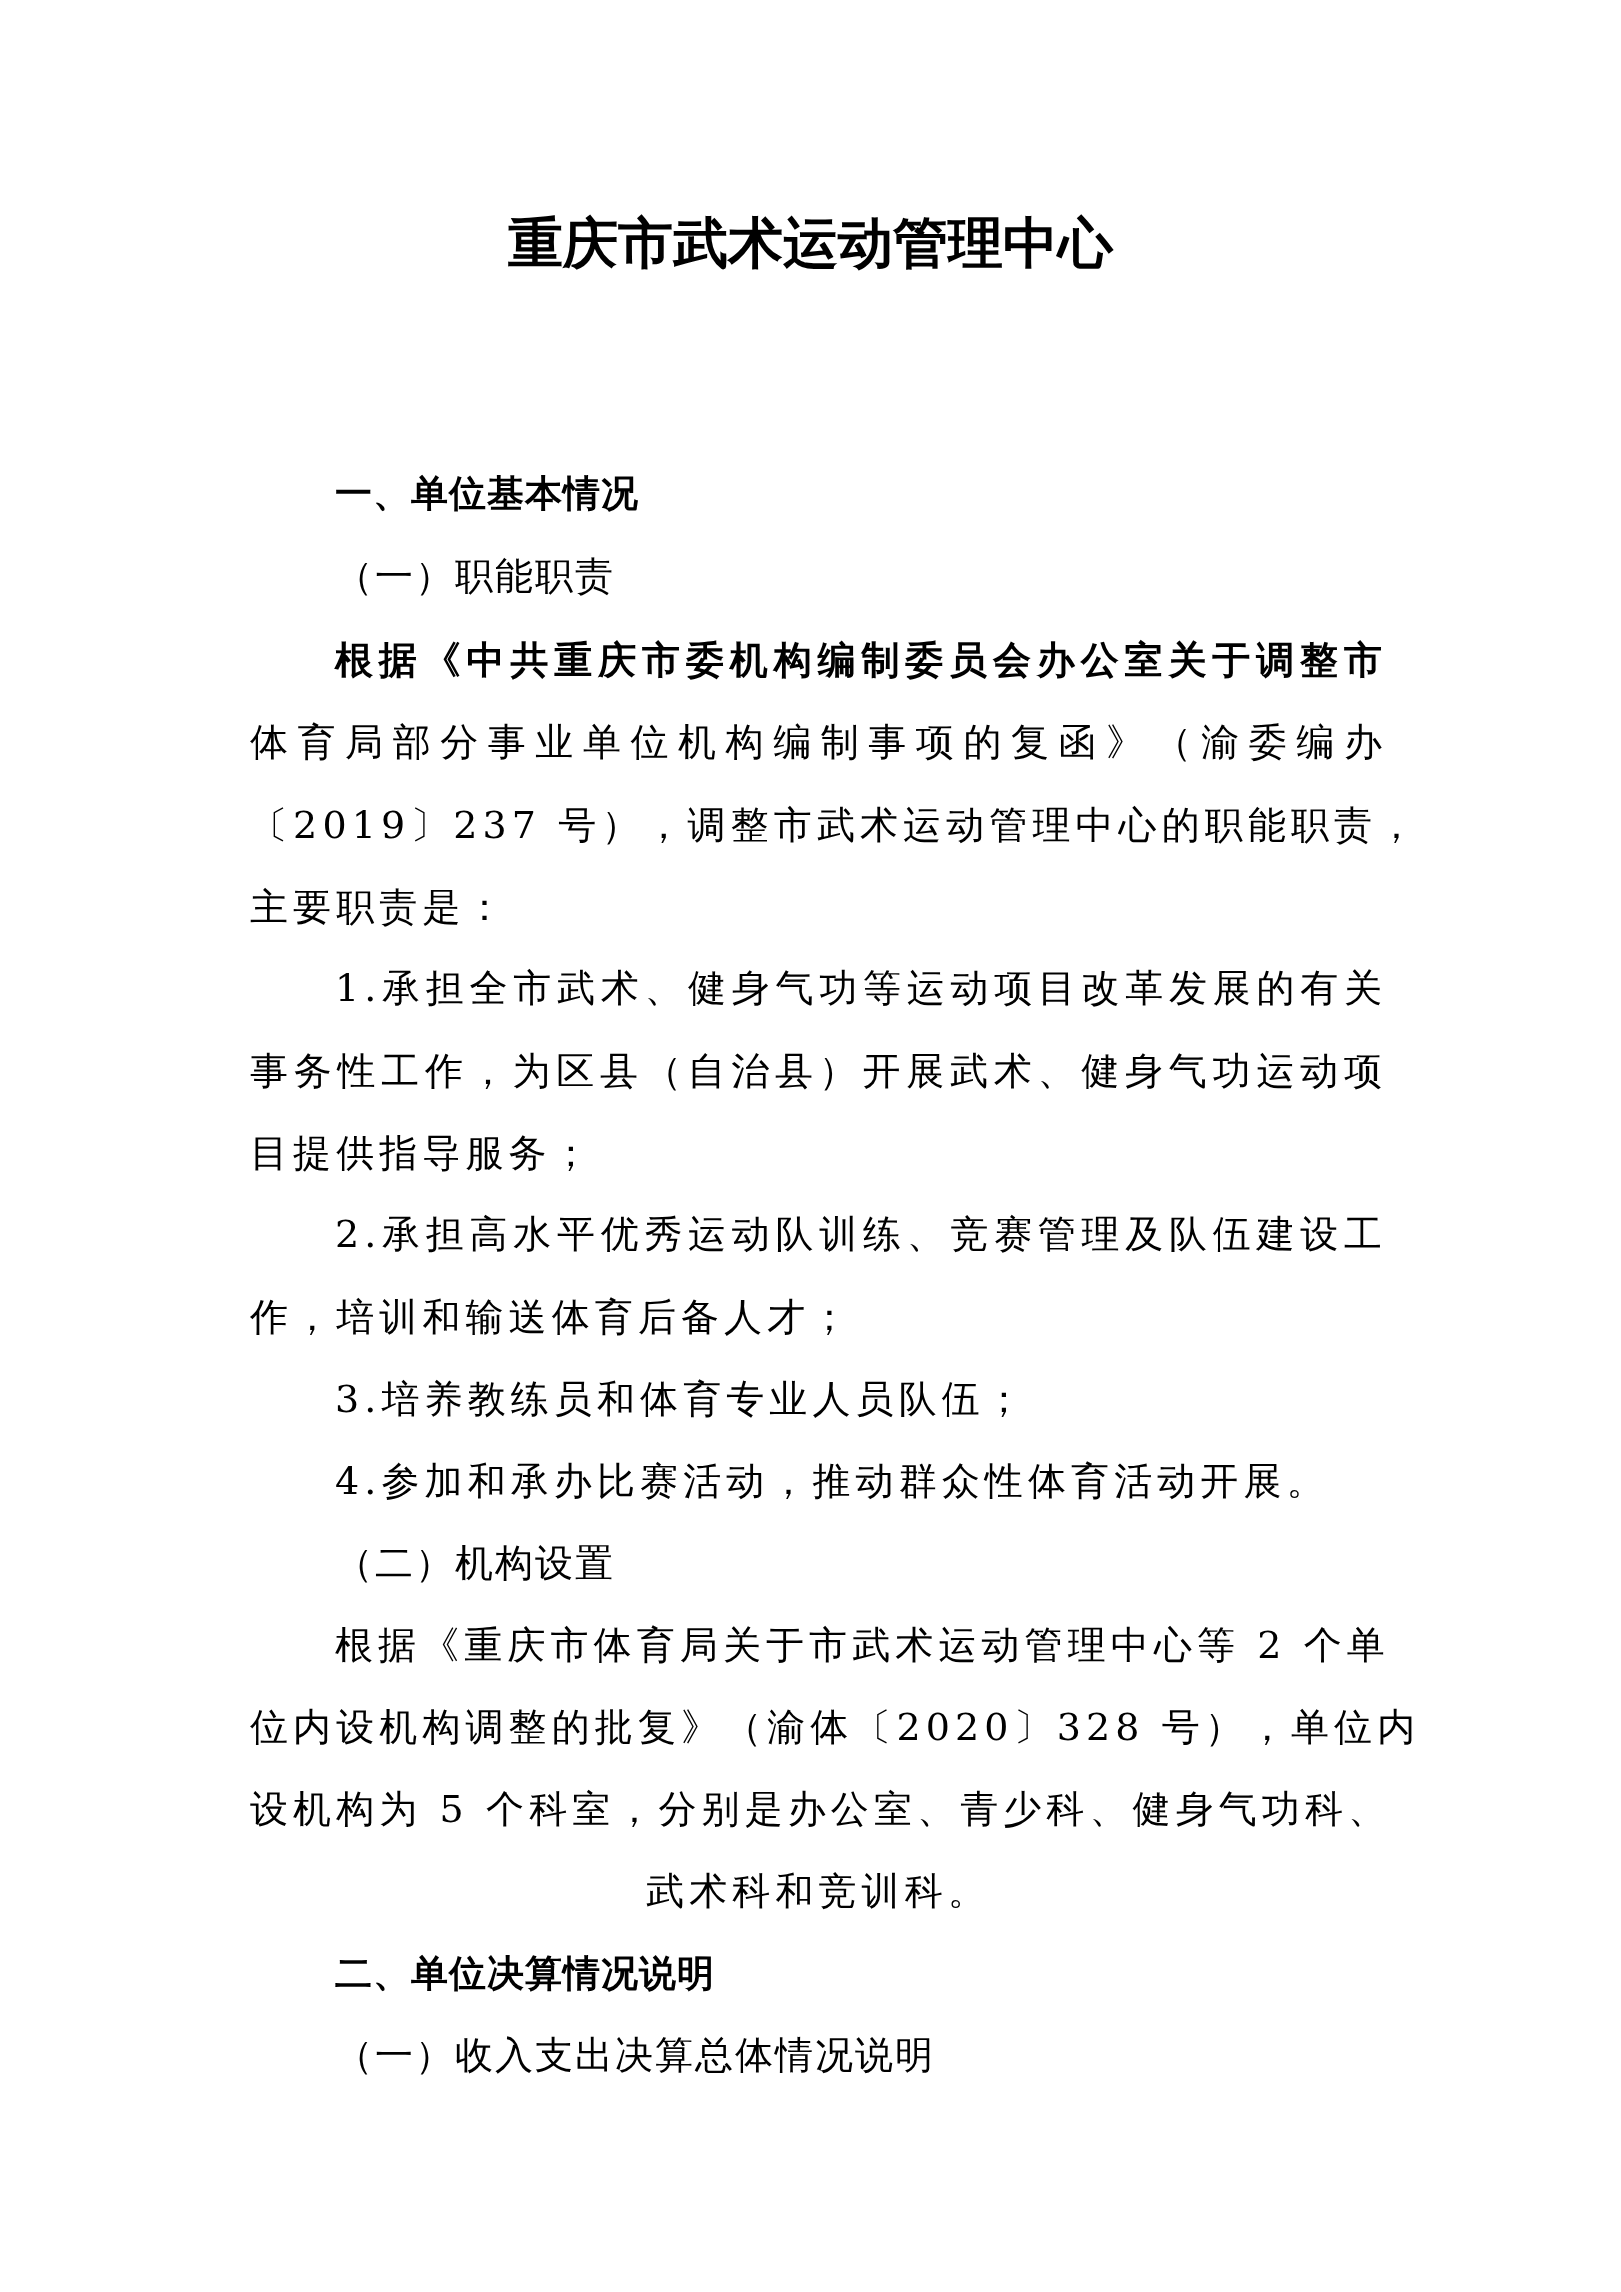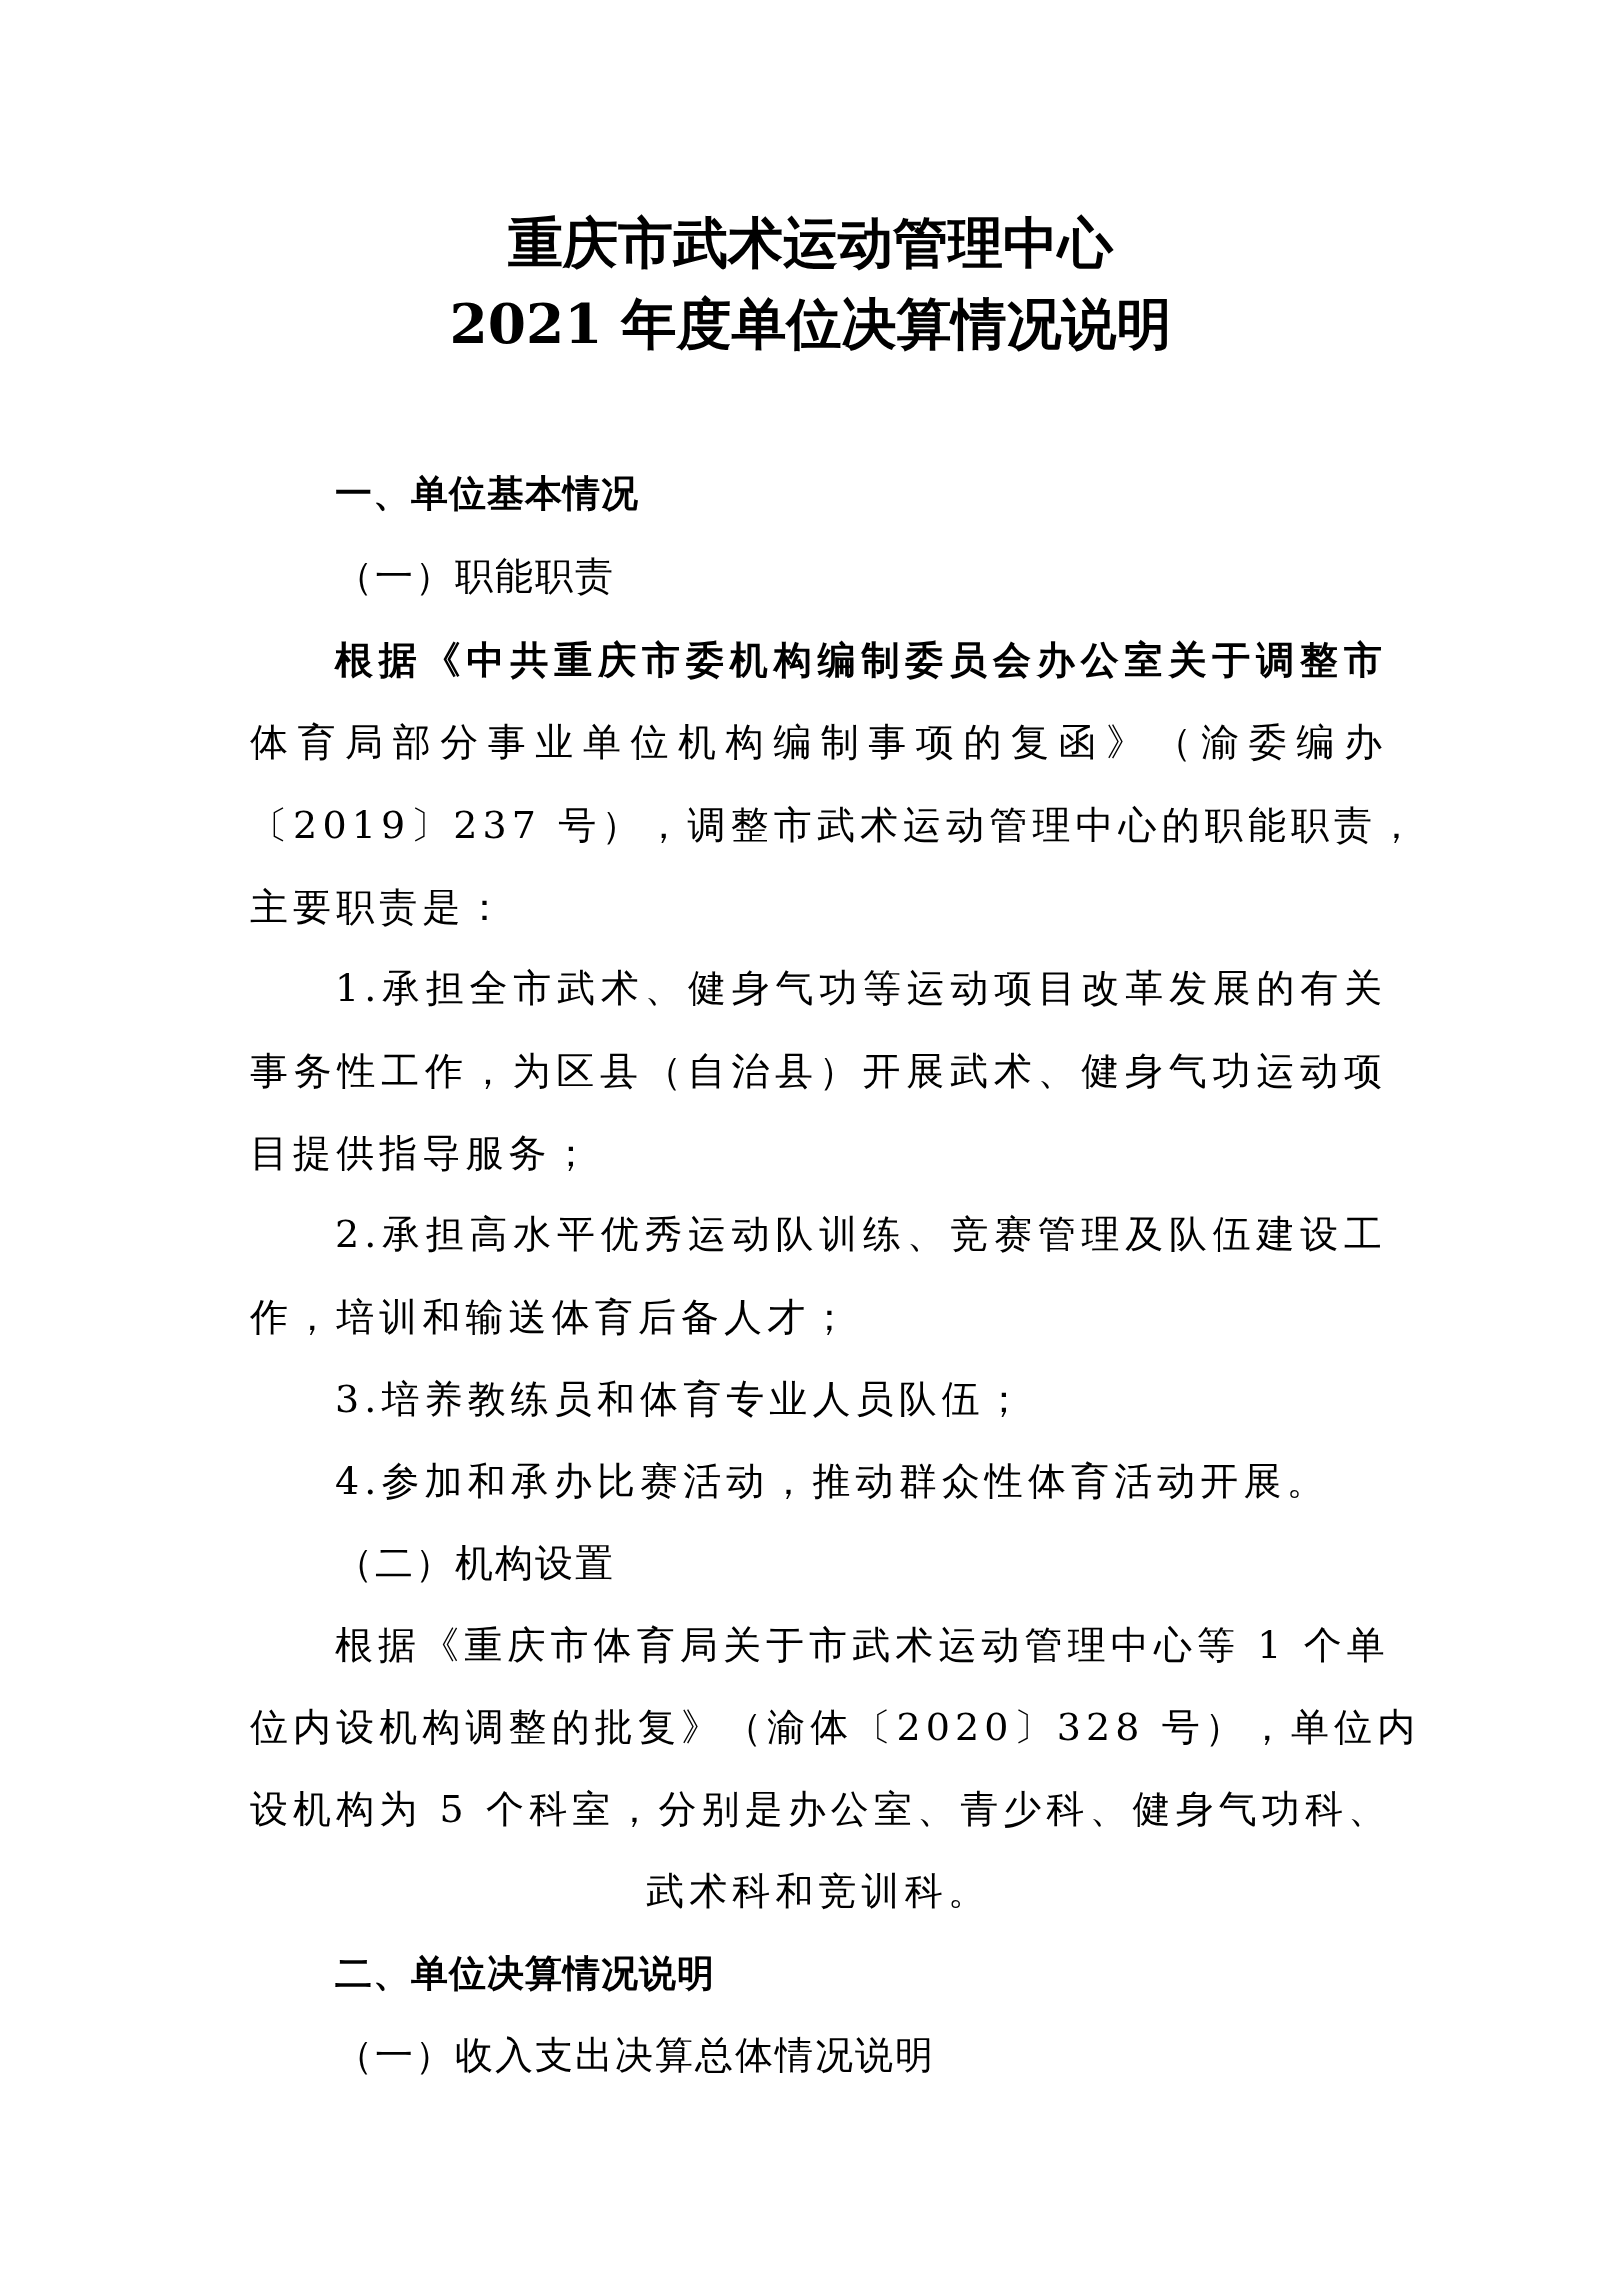--- a/index.html
+++ b/index.html
@@ -60,21 +60,20 @@
       text-align: justify;
       text-align-last: justify;
     }
   </style>
 </head>
 <body>
 
 <div class="page">
 
   <div class="title l1">重庆市武术运动管理中心</div>
-  <div class="title l2">2021 年度单位决算情况说明</div>
 
   <div class="line indent h1" style="top:469px;">一、单位基本情况</div>
   <div class="line indent h2" style="top:552px;">（一）职能职责</div>
 
   <div class="line indent justify" style="top:635px;font-weight:bold;">根据《中共重庆市委机构编制委员会办公室关于调整市</div>
   <div class="line justify" style="top:718px;">体育局部分事业单位机构编制事项的复函》（渝委编办</div>
   <div class="line justify" style="top:801px;">〔2019〕237 号），调整市武术运动管理中心的职能职责，</div>
   <div class="line" style="top:883px;">主要职责是：</div>
 
   <div class="line indent justify" style="top:964px;">1.承担全市武术、健身气功等运动项目改革发展的有关</div>
@@ -83,21 +82,21 @@
 
   <div class="line indent justify" style="top:1210px;">2.承担高水平优秀运动队训练、竞赛管理及队伍建设工</div>
   <div class="line" style="top:1293px;">作，培训和输送体育后备人才；</div>
 
   <div class="line indent" style="top:1375px;">3.培养教练员和体育专业人员队伍；</div>
 
   <div class="line indent" style="top:1457px;">4.参加和承办比赛活动，推动群众性体育活动开展。</div>
 
   <div class="line indent h2" style="top:1539px;">（二）机构设置</div>
 
-  <div class="line indent justify" style="top:1621px;">根据《重庆市体育局关于市武术运动管理中心等 1 个单</div>
+  <div class="line indent justify" style="top:1621px;">根据《重庆市体育局关于市武术运动管理中心等 2 个单</div>
   <div class="line justify" style="top:1703px;">位内设机构调整的批复》（渝体〔2020〕328 号），单位内</div>
   <div class="line justify" style="top:1785px;">设机构为 5 个科室，分别是办公室、青少科、健身气功科、</div>
   <div class="line" style="top:1867px;text-align:center;">武术科和竞训科。</div>
 
   <div class="line indent h1" style="top:1949px;">二、单位决算情况说明</div>
   <div class="line indent h2" style="top:2031px;">（一）收入支出决算总体情况说明</div>
 
 </div>
 
 

